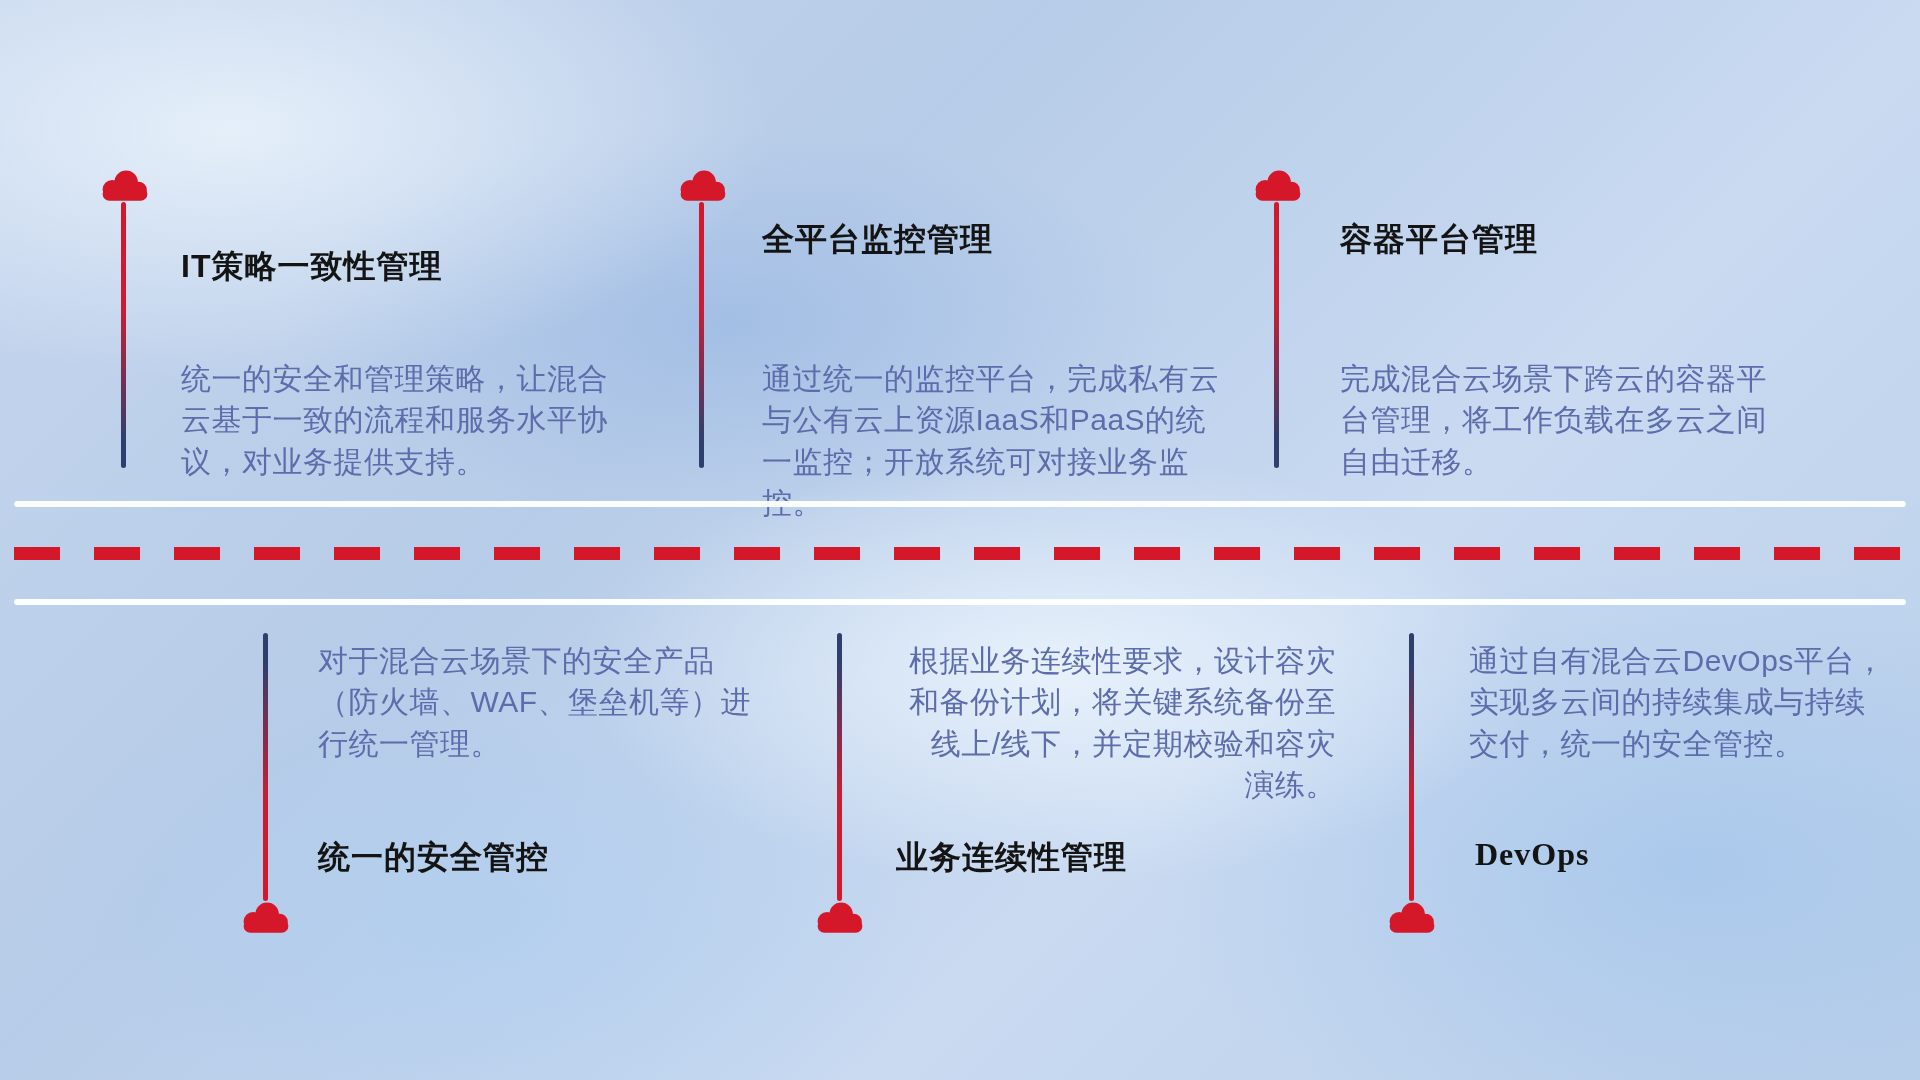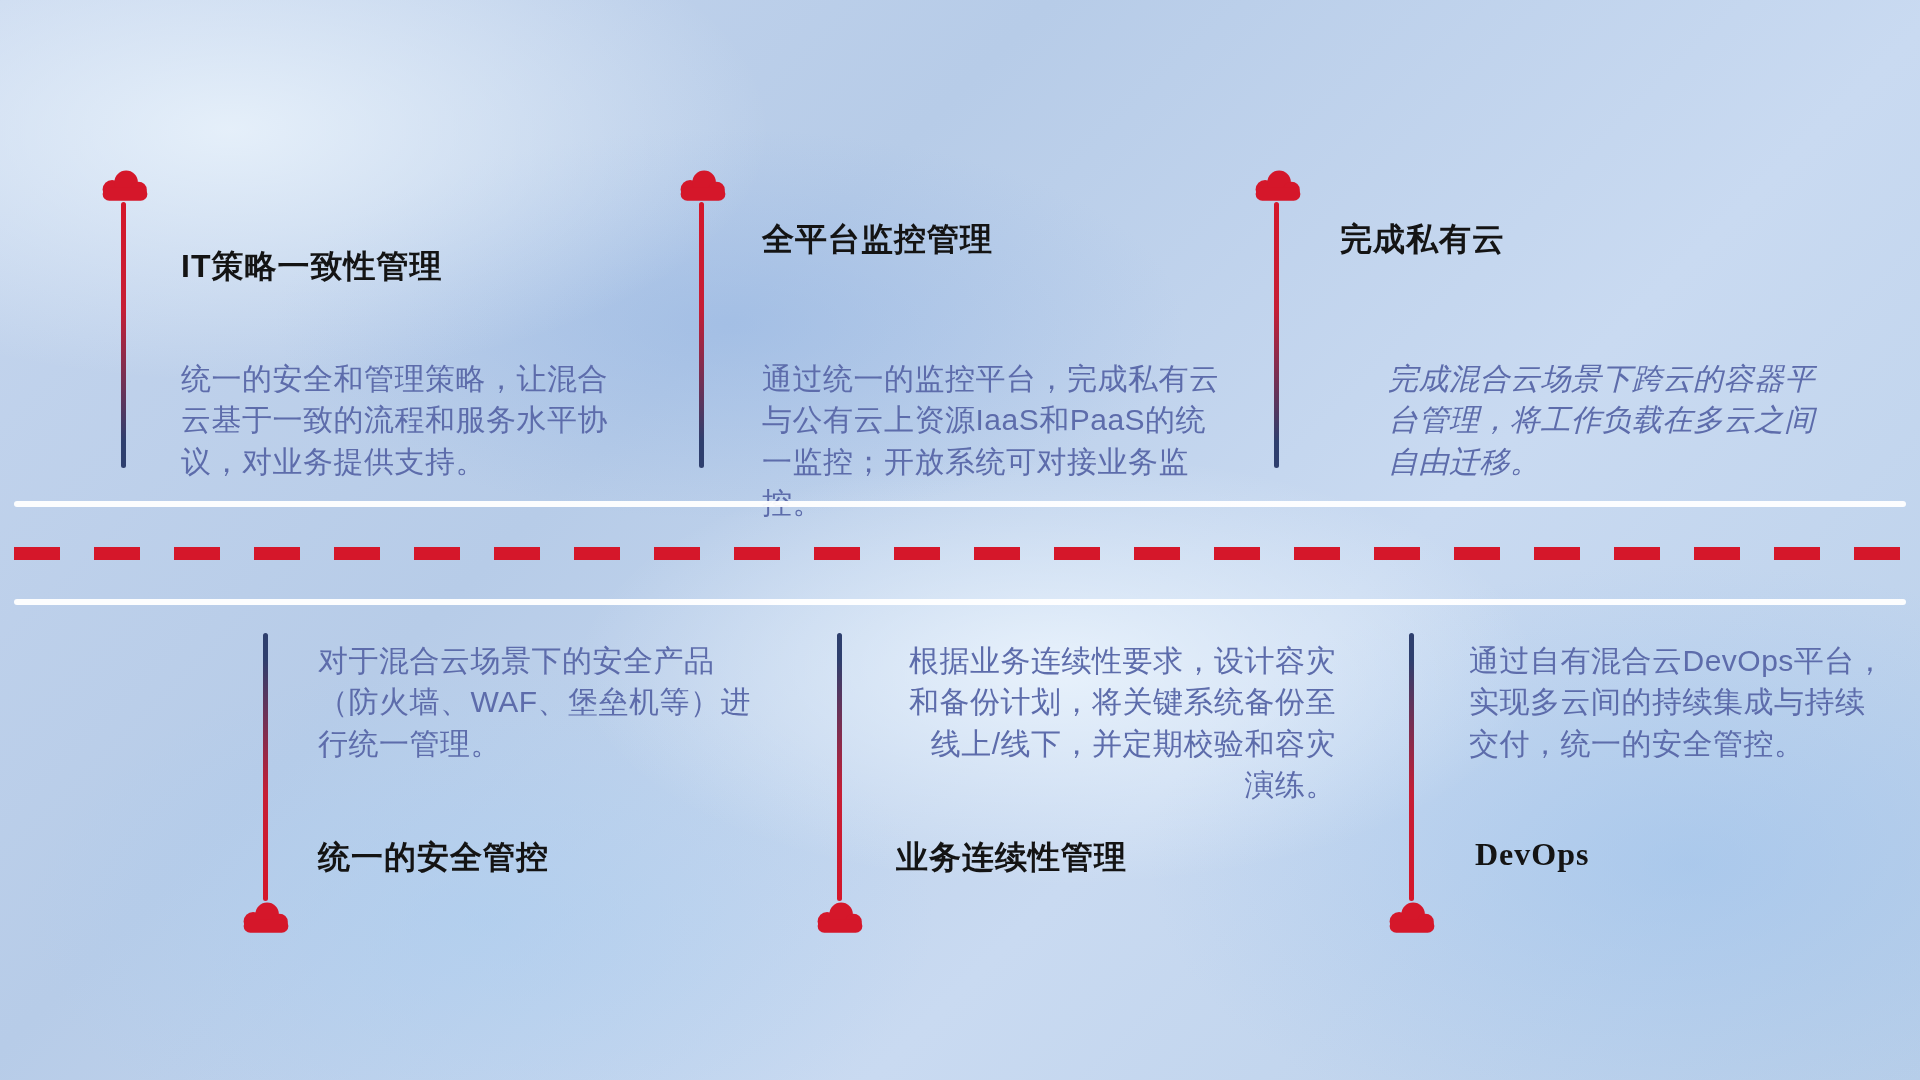--- a/index.html
+++ b/index.html
@@ -121,22 +121,22 @@
       <svg viewBox="0 0 100 64" width="56" height="38" aria-hidden="true">
         <g fill="#d5172a">
           <circle cx="27" cy="40" r="17"></circle>
             <circle cx="52" cy="27" r="21"></circle>
             <circle cx="74" cy="41" r="15"></circle>
           <rect x="10" y="36" width="80" height="24" rx="12"></rect>
         </g>
       </svg>
     </span>
     <span class="vline down" style="left:1274px; top:202px; height:266px;"></span>
-    <div class="title" style="left:1340px; top:218px;">完成私有云</div>
-    <div class="desc" style="left:1388px; top:358px; width:445px;font-style:italic;">完成混合云场景下跨云的容器平
+    <div class="title" style="left:1340px; top:218px;">容器平台管理</div>
+    <div class="desc" style="left:1340px; top:358px; width:445px;">完成混合云场景下跨云的容器平
 台管理，将工作负载在多云之间
 自由迁移。</div>
   </div>
 
   <div>
     <div class="road-line" style="top:501px;"></div>
     <div class="road-dashes" style="top:547px;"></div>
     <div class="road-line" style="top:599px;"></div>
   </div>
 

